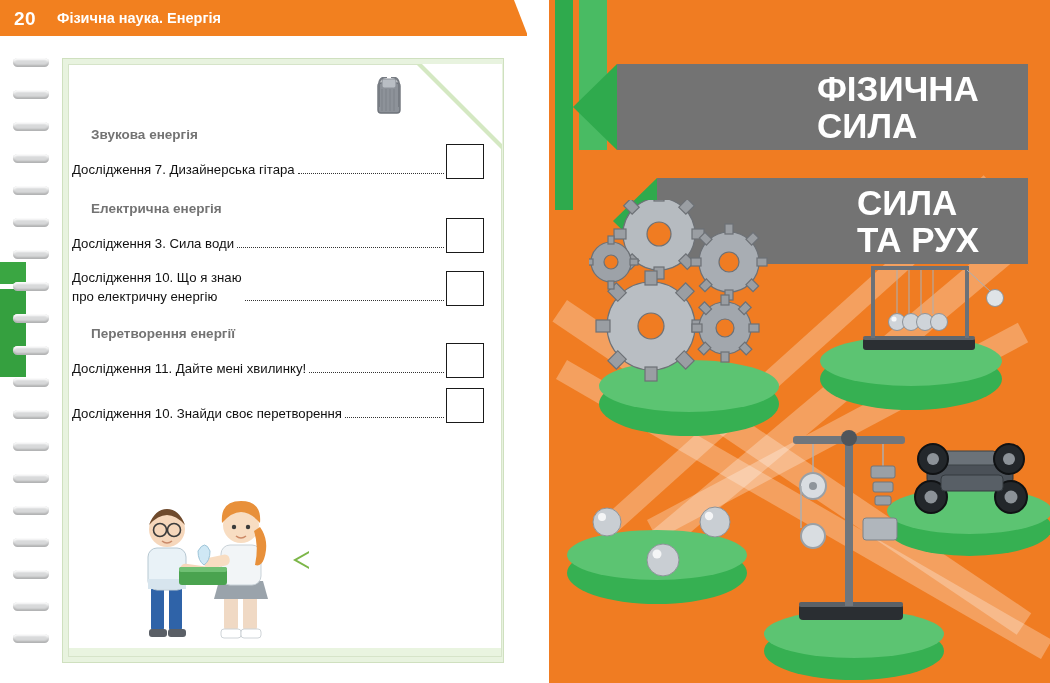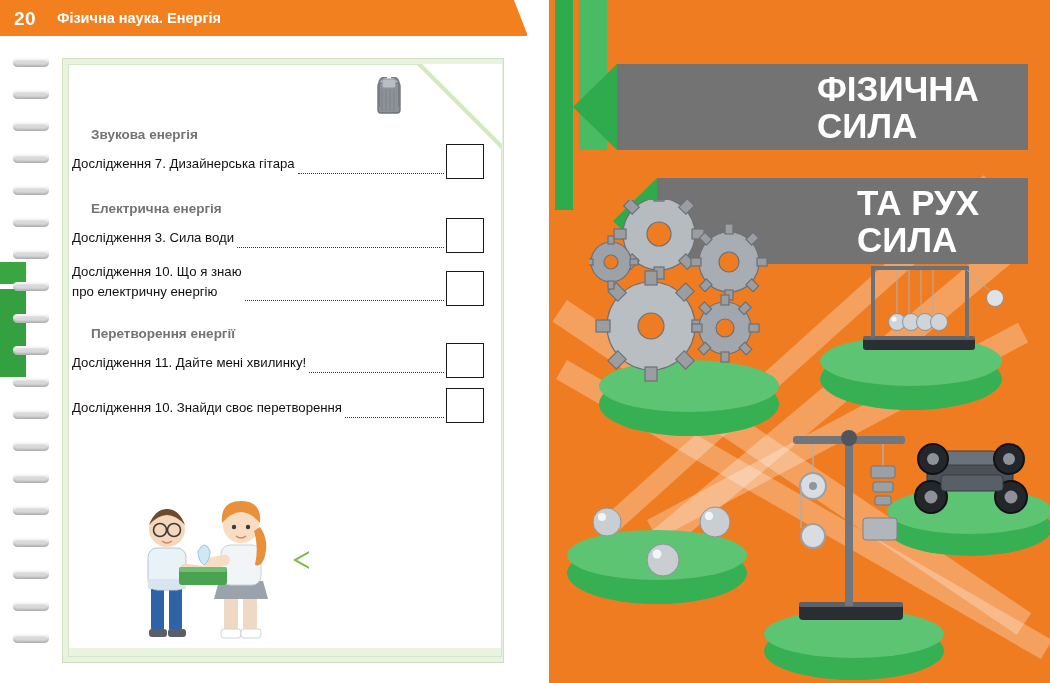--- a/index.html
+++ b/index.html
@@ -148,21 +148,21 @@
     color: #737373;
     font-size: 13.5px;
     font-weight: bold;
     margin: 0 0 6px 22px;
   }
   .toc-section.sec2 { margin-top: 22px; }
   .toc-section.sec3 { margin-top: 20px; }
   .toc-row {
     position: relative;
     display: flex;
-    align-items: center;
+    align-items: flex-end;
     margin: 0 0 4px 0;
     padding-left: 3px;
     min-height: 26px;
   }
   .toc-text {
     font-size: 13.2px;
     color: #111111;
     line-height: 1.45;
     white-space: pre-line;
     flex: 0 1 auto;
@@ -418,22 +418,22 @@
     <div class="stripe" style="left:470px;top:190px;width:520px;height:20px;transform:rotate(138deg);transform-origin:left top;"></div>
     <div class="stripe" style="left:120px;top:520px;width:420px;height:22px;transform:rotate(-28deg);transform-origin:left top;"></div>
 
     <div class="banner" style="left:90px;top:64px;width:411px;height:86px;padding-left:200px;font-size:35px;">
       <span class="line">ФІЗИЧНА</span>
       <span class="line">СИЛА</span>
     </div>
     <div class="banner-arrow" style="left:46px;top:64px;border-top:43px solid transparent;border-bottom:43px solid transparent;border-right:44px solid #2faa4d;"></div>
 
     <div class="banner" style="left:130px;top:178px;width:371px;height:86px;padding-left:200px;font-size:35px;">
+      <span class="line">СИЛА</span>
       <span class="line">ТА РУХ</span>
-      <span class="line">СИЛА</span>
     </div>
     <div class="banner-arrow" style="left:86px;top:178px;border-top:43px solid transparent;border-bottom:43px solid transparent;border-right:44px solid #2faa4d;"></div>
 
     <div class="pedestal" style="left:72px;top:372px;width:180px;height:64px;"></div>
     <div class="pedestal-top" style="left:72px;top:360px;width:180px;height:52px;"></div>
 
     <div class="pedestal" style="left:293px;top:348px;width:182px;height:62px;"></div>
     <div class="pedestal-top" style="left:293px;top:336px;width:182px;height:50px;"></div>
 
     <div class="pedestal" style="left:40px;top:542px;width:180px;height:62px;"></div>

